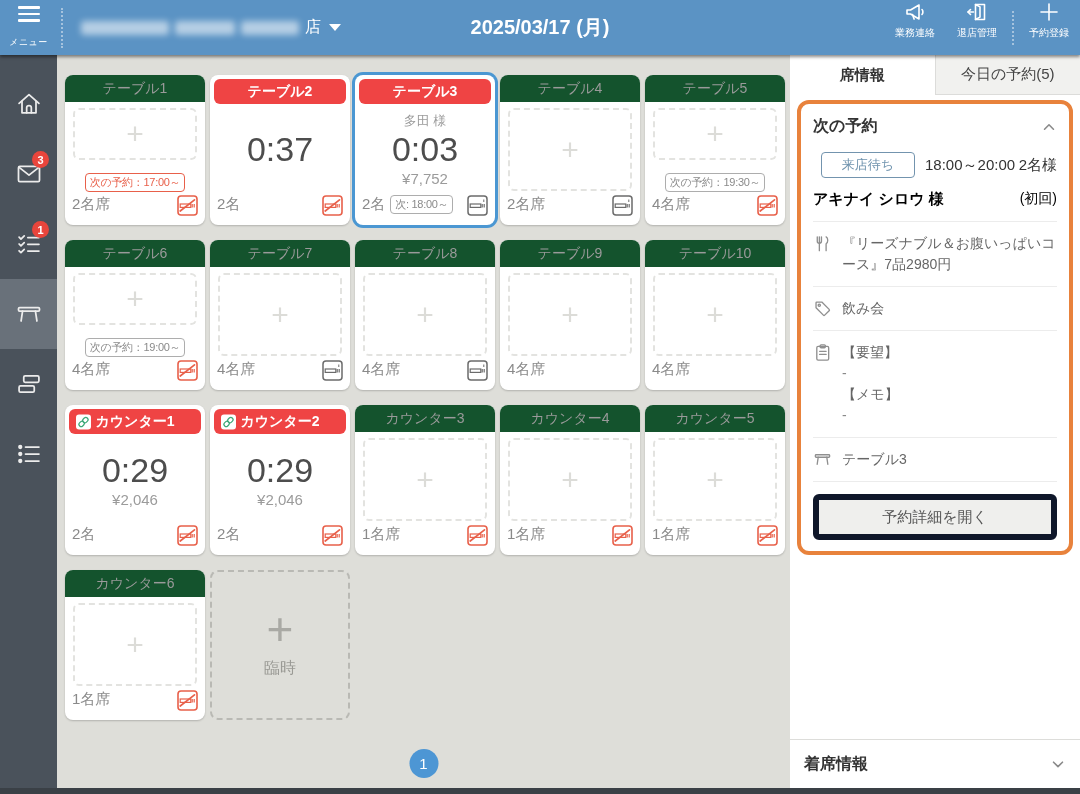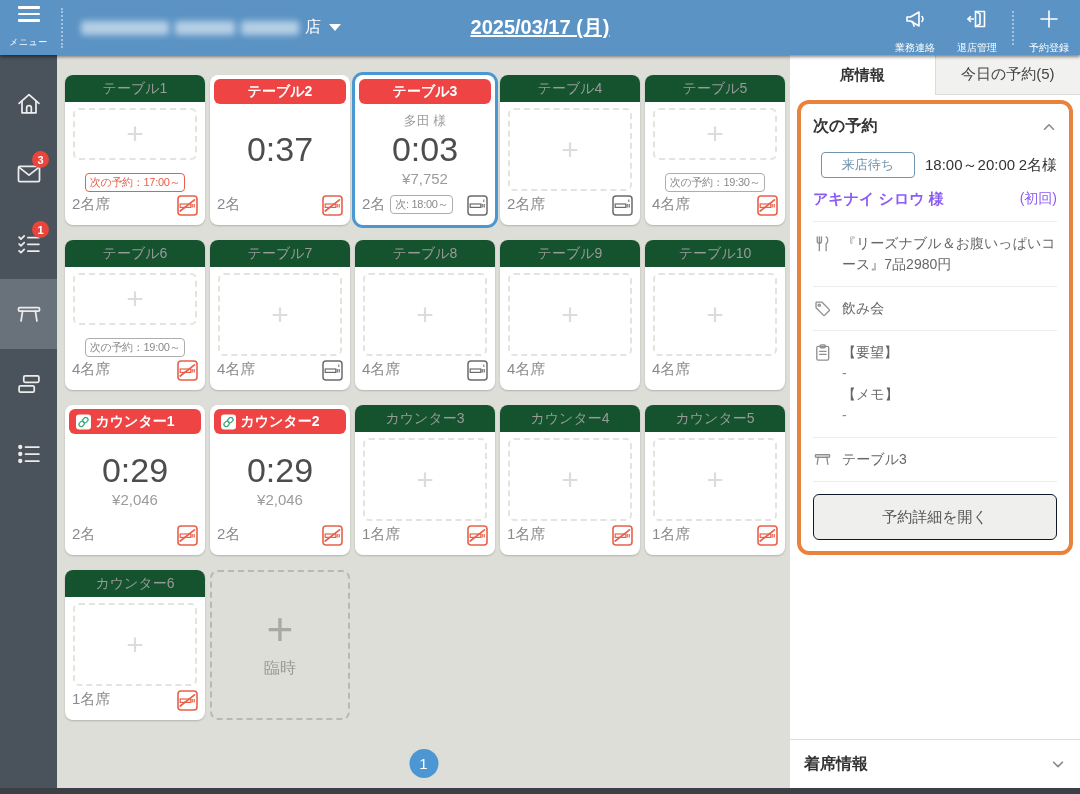--- a/index.html
+++ b/index.html
@@ -15,24 +15,24 @@
   .menu-bars { display:flex; flex-direction:column; gap:4px; margin-bottom:2px; }
   .menu-bars span { display:block; width:22px; height:2.4px; background:#fff; border-radius:1px; }
   .menu-label { font-size:9px; letter-spacing:.5px; }
   .hdr-sep { height:40px; border-left:2px dotted rgba(255,255,255,.45); margin:0 4px; }
   .store { display:flex; align-items:center; gap:6px; margin-left:14px; font-size:16px; }
   .redact { display:flex; gap:6px; filter:blur(3px); }
   .redact i { display:block; height:14px; border-radius:3px; background:rgba(255,255,255,.55); }
   .redact i:nth-child(1){width:88px;} .redact i:nth-child(2){width:60px;} .redact i:nth-child(3){width:58px;}
   .caret-down { width:0; height:0; border-left:6px solid transparent; border-right:6px solid transparent;
                 border-top:7px solid #fff; margin-left:2px; }
-  .hdr-date { position:absolute; left:50%; transform:translateX(-50%); font-size:20px; font-weight:bold;text-decoration:underline; }
+  .hdr-date { position:absolute; left:50%; transform:translateX(-50%); font-size:20px; font-weight:bold; }
   .hdr-actions { margin-left:auto; display:flex; align-items:center; height:55px; }
   .hdr-action { width:62px; height:55px; display:flex; flex-direction:column; align-items:center;
-                justify-content:flex-end; gap:10px; font-size:10px; cursor:pointer; }
+                justify-content:flex-start; gap:2px; font-size:10px; cursor:pointer; }
   .hdr-action svg { width:24px; height:24px; stroke:#fff; fill:none; stroke-width:1.6;
                     stroke-linecap:round; stroke-linejoin:round; }
 
   
   .sidebar { position:absolute; top:55px; left:0; width:57px; bottom:0; background:#4A525B; z-index:20;
              display:flex; flex-direction:column; align-items:center; padding-top:14px; }
   .side-item { width:57px; height:70px; display:flex; align-items:center; justify-content:center;
                position:relative; cursor:pointer; }
   .side-item.active { background:#69717A; }
   .side-item svg { width:28px; height:28px; stroke:#ECECEC; fill:none; stroke-width:1.5;
@@ -88,30 +88,30 @@
   .tab.active { background:#fff; font-weight:bold; }
   .tab.inactive { background:#F1F1EF; border-left:1px solid #DCDCDA; border-bottom:1px solid #DCDCDA; color:#444; }
   .next-box { margin:5px 7px 0; border:4px solid #E8823C; border-radius:12px; padding:12px 12px 11px; flex:none; }
   .nr-head { display:flex; align-items:center; font-size:16px; font-weight:bold; color:#333; margin-bottom:15px;font-family:Liberation Serif, serif; }
   .nr-head svg, .seat-bar svg { width:16px; height:16px; stroke:#8A8A8A; fill:none; stroke-width:1.8;
          stroke-linecap:round; stroke-linejoin:round; margin-left:auto; }
   .nr-status { display:flex; align-items:center; font-size:15px; color:#333; margin-bottom:12px;padding-left:8px; }
   .wait-badge { border:1px solid #7394AE; color:#6F93AE; font-size:13px; width:94px; text-align:center;
                 padding:3px 0; border-radius:4px; margin-right:10px; }
   .nr-party { margin-left:auto; }
-  .nr-name { display:flex; font-size:15px; font-weight:bold; color:#8b5cf6; padding-bottom:12px;
+  .nr-name { display:flex; font-size:15px; font-weight:bold; color:#000000; padding-bottom:12px;
              border-bottom:1px solid #ECECEC; }
   .nr-visit { margin-left:auto; font-weight:normal; font-size:14px; }
   .d-row { display:flex; gap:10px; padding:11px 0; border-bottom:1px solid #ECECEC;
            font-size:14px; color:#666; line-height:1.5; }
   .d-row svg { width:19px; height:19px; flex:none; stroke:#8F8F8F; fill:none; stroke-width:1.4;
                stroke-linecap:round; stroke-linejoin:round; margin-top:1px; }
   .memo-val { color:#8A8A8A; }
   .btn-row { padding-top:12px; }
-  .detail-btn { width:100%; height:46px; background:#EFEFED; border:1px solid #0f172a; border-radius:6px;
+  .detail-btn { width:100%; height:46px; background:#EFEFED; border:6px solid #0f172a; border-radius:6px;
                 font-size:15px; color:#555; cursor:pointer; font-family:inherit; }
   .seat-bar { margin-top:auto; border-top:1px solid #DDDDDA; height:49px; display:flex; align-items:center;
               padding:0 14px; font-size:16px; font-weight:bold; color:#333; cursor:pointer; flex:none; }
 
   .bottom-strip { position:absolute; left:0; bottom:0; width:1080px; height:6px; background:#3A4046; z-index:40; }
 </style>
 </head>
 <body>
 
 <div class="header">

